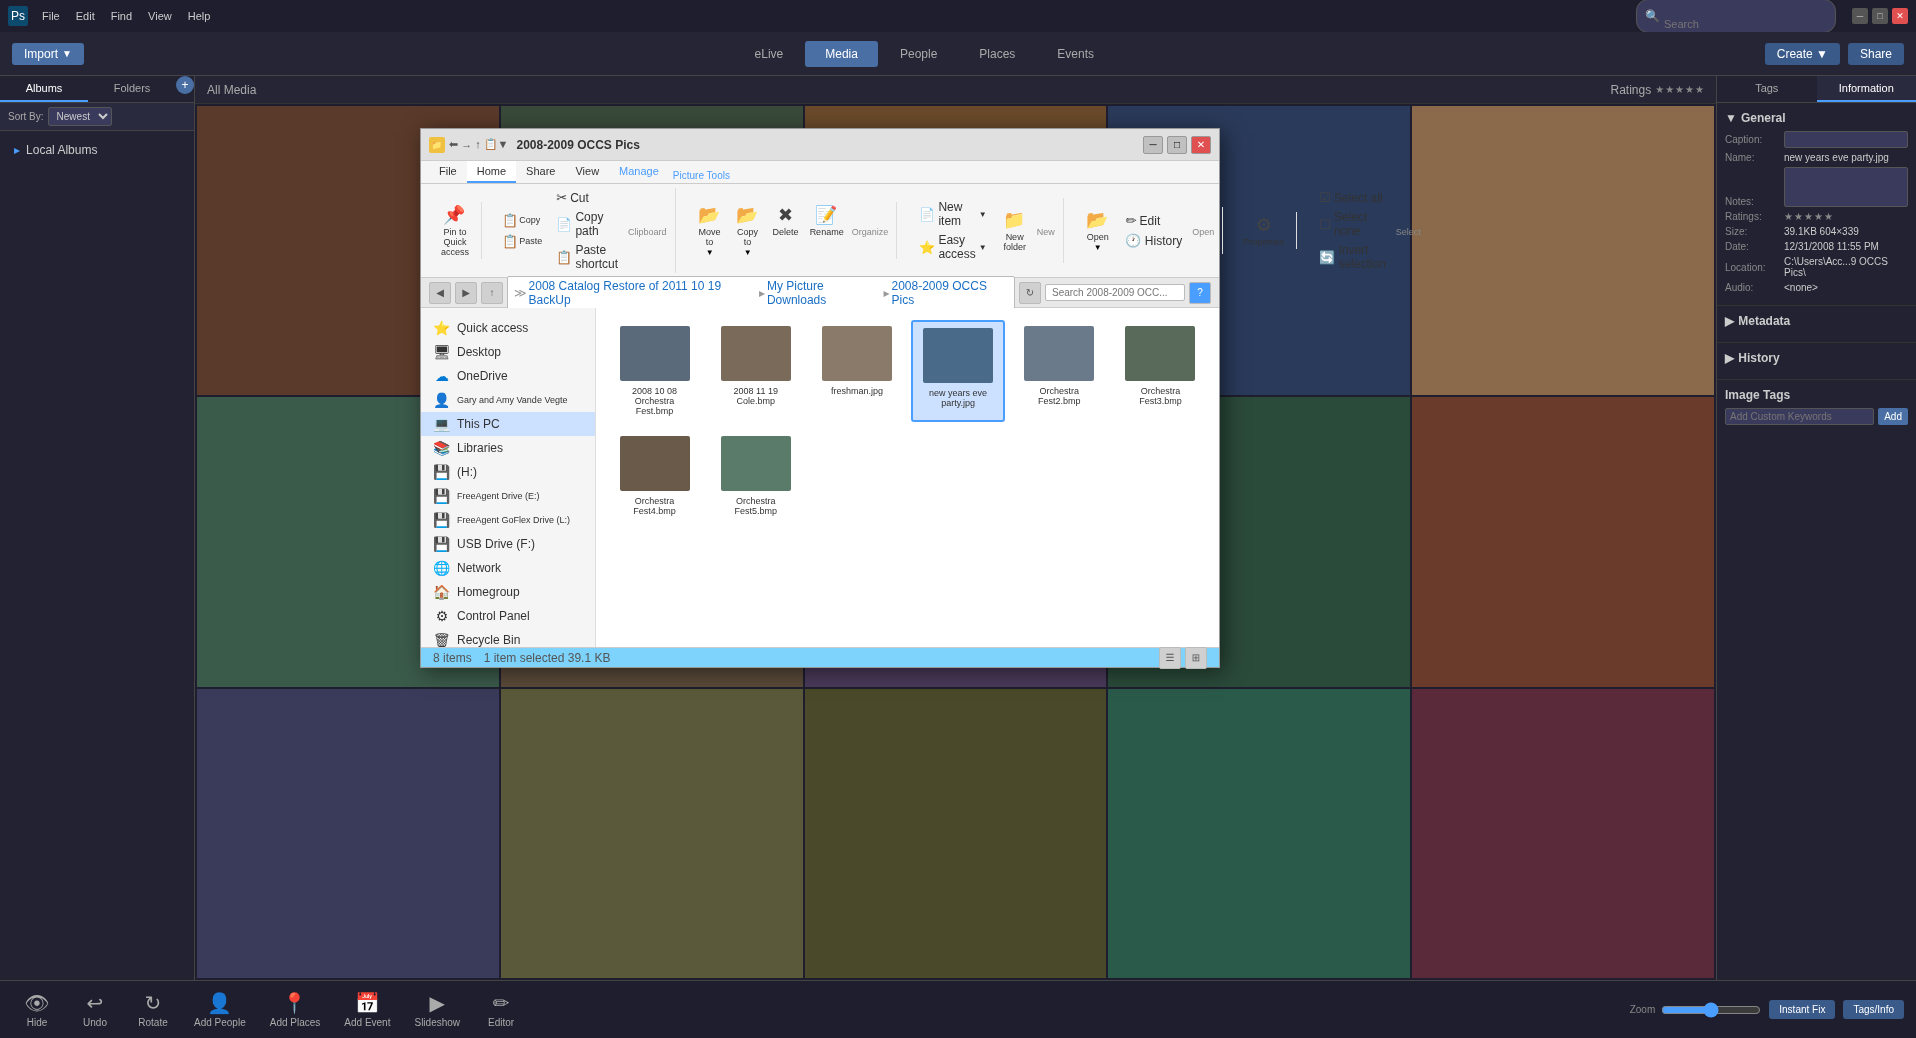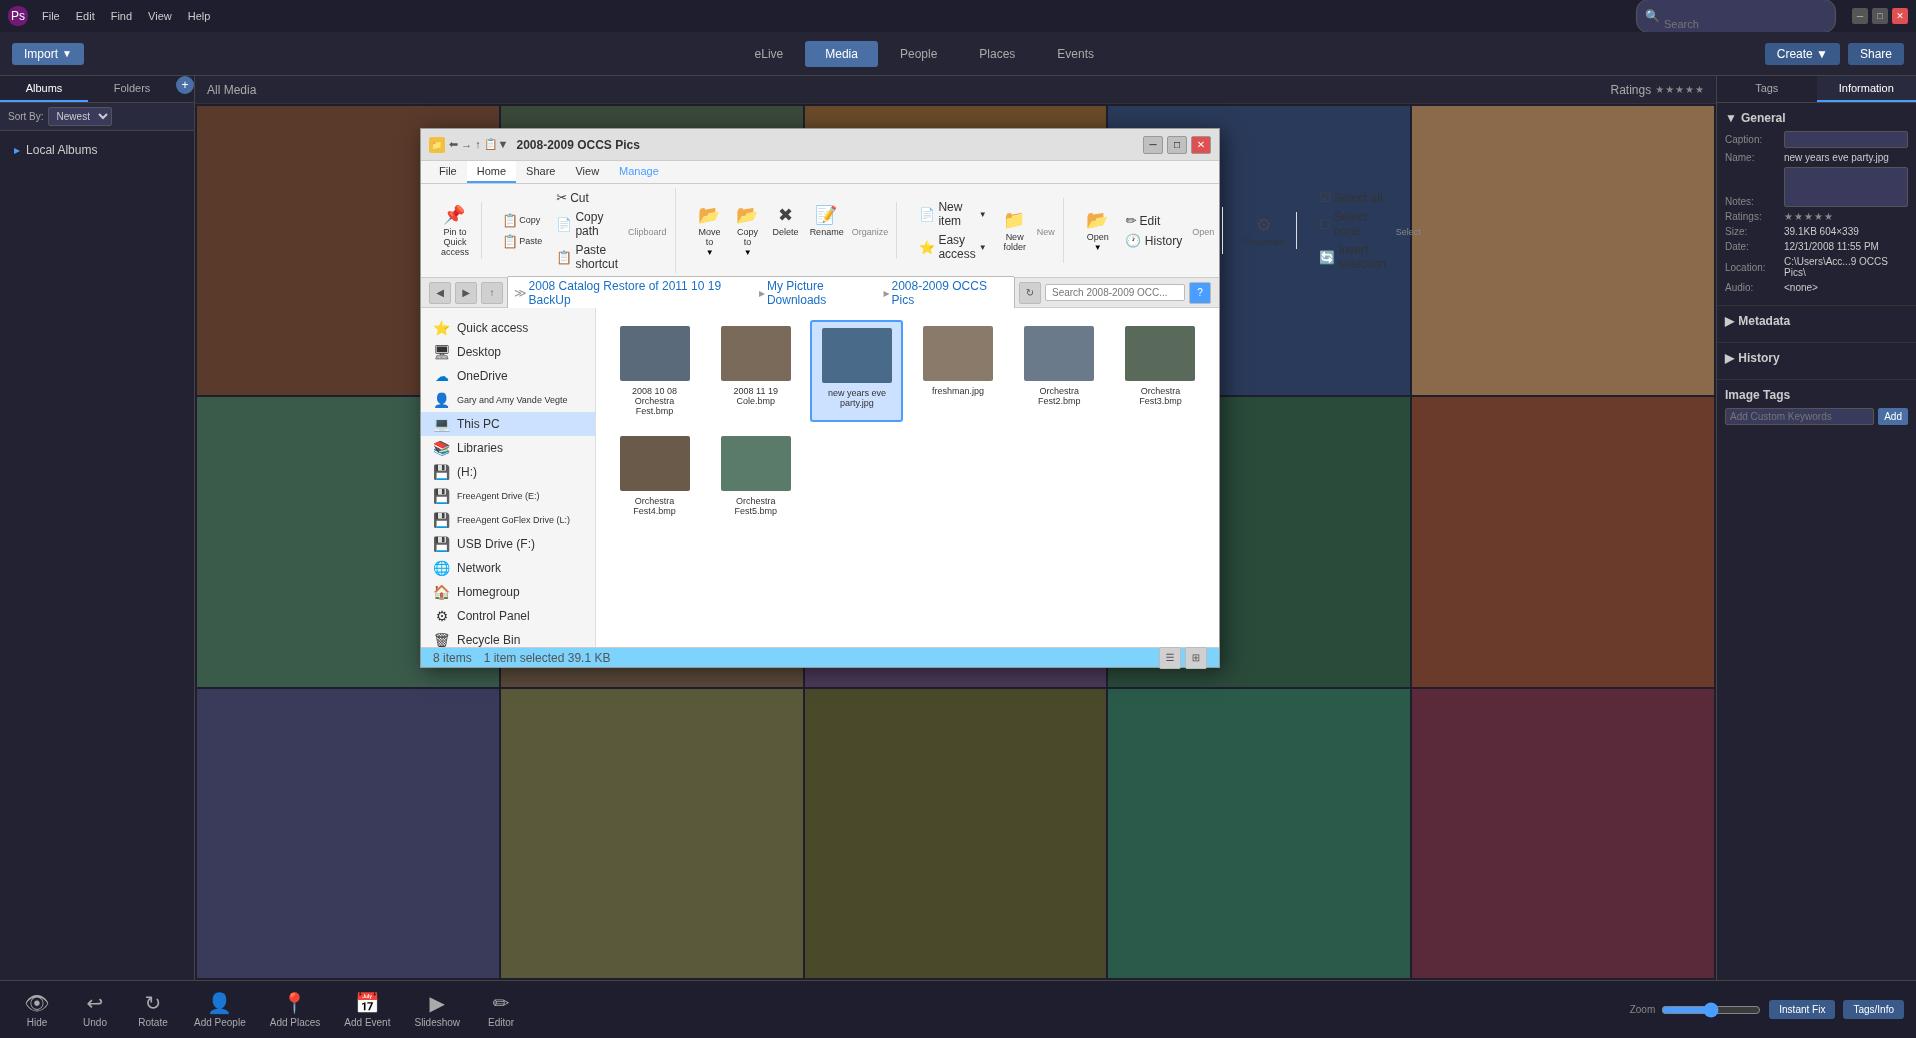--- a/index.html
+++ b/index.html
@@ -3,21 +3,21 @@
   <meta charset="utf-8">
   <style>
     * { box-sizing: border-box; margin: 0; padding: 0; font-family: 'Segoe UI', Arial, sans-serif; font-size: 12px; }
     body { background: #1a1a2e; overflow: hidden; width: 1916px; height: 1038px; position: relative; }
 
     
     .app { width: 1916px; height: 1038px; background: #2b2b3d; display: flex; flex-direction: column; }
 
     
     .topbar { height: 32px; background: #1e1e2e; display: flex; align-items: center; padding: 0 8px; gap: 8px; }
-    .topbar-logo { width: 20px; height: 20px; background: #701a75; border-radius: 9px; display: flex; align-items: center; justify-content: center; color: white; font-size: 10px; }
+    .topbar-logo { width: 20px; height: 20px; background: #0c4a6e; border-radius: 2px; display: flex; align-items: center; justify-content: center; color: white; font-size: 10px; }
     .topbar-menu { display: flex; gap: 4px; }
     .topbar-menu-item { color: #ccc; padding: 2px 6px; cursor: pointer; font-size: 11px; }
     .topbar-search { margin-left: auto; background: #3a3a5c; border: 1px solid #555; border-radius: 12px; padding: 2px 8px; color: #ccc; display: flex; align-items: center; gap: 4px; width: 200px; }
     .topbar-search input { background: transparent; border: none; outline: none; color: #ccc; font-size: 11px; width: 160px; margin-top: 16px; }
     .topbar-controls { display: flex; gap: 4px; margin-left: 8px; }
     .topbar-ctrl { width: 16px; height: 16px; background: #555; border-radius: 2px; display: flex; align-items: center; justify-content: center; color: #ccc; font-size: 9px; cursor: pointer; }
 
     
     .importbar { height: 44px; background: #252535; display: flex; align-items: center; padding: 0 12px; gap: 8px; border-bottom: 1px solid #444; }
     .import-btn { background: #4a6fa5; color: white; padding: 4px 12px; border-radius: 3px; cursor: pointer; display: flex; align-items: center; gap: 4px; font-size: 12px; }
@@ -364,20 +364,21 @@
       <div class="dialog-btn close">✕</div>
     </div>
 
     <div class="dialog-ribbon">
       <div class="ribbon-tabs">
         <div class="ribbon-tab">File</div>
         <div class="ribbon-tab active">Home</div>
         <div class="ribbon-tab">Share</div>
         <div class="ribbon-tab">View</div>
         <div class="ribbon-tab" style="color:#4a9eff;">Manage</div>
+        <div style="flex:1;display:flex;align-items:flex-end;padding-bottom:2px;font-size:10px;color:#4a9eff;margin-left:4px;">Picture Tools</div>
       </div>
       <div class="ribbon-content">
 
         <div class="ribbon-group">
           <div class="ribbon-btn">
             <span class="btn-icon">📌</span>
             <span class="btn-label">Pin to Quick<br>access</span>
           </div>
         </div>
 
@@ -583,28 +584,28 @@
         <div class="file-item">
           <div class="file-thumbnail" style="background:#5a6a7a;"></div>
           <span class="file-name">2008 10 08<br>Orchestra<br>Fest.bmp</span>
         </div>
 
         <div class="file-item">
           <div class="file-thumbnail" style="background:#7a6a5a;"></div>
           <span class="file-name">2008 11 19<br>Cole.bmp</span>
         </div>
 
+        <div class="file-item">
+          <div class="file-thumbnail" style="background:#8a7a6a;"></div>
+          <span class="file-name">freshman.jpg</span>
+        </div>
+
         <div class="file-item selected">
           <div class="file-thumbnail" style="background:#4a6a8a;"></div>
           <span class="file-name">new years eve<br>party.jpg</span>
-        </div>
-
-        <div class="file-item">
-          <div class="file-thumbnail" style="background:#8a7a6a;"></div>
-          <span class="file-name">freshman.jpg</span>
         </div>
 
         <div class="file-item">
           <div class="file-thumbnail" style="background:#6a7a8a;"></div>
           <span class="file-name">Orchestra<br>Fest2.bmp</span>
         </div>
 
         <div class="file-item">
           <div class="file-thumbnail" style="background:#5a6a5a;"></div>
           <span class="file-name">Orchestra<br>Fest3.bmp</span>

